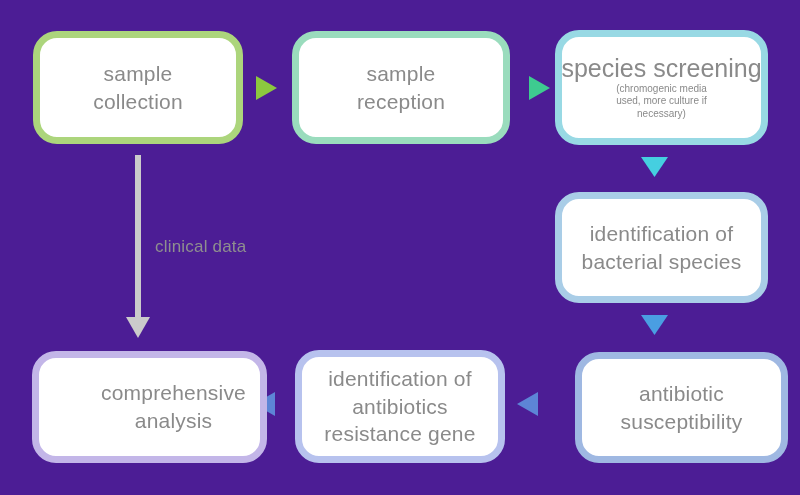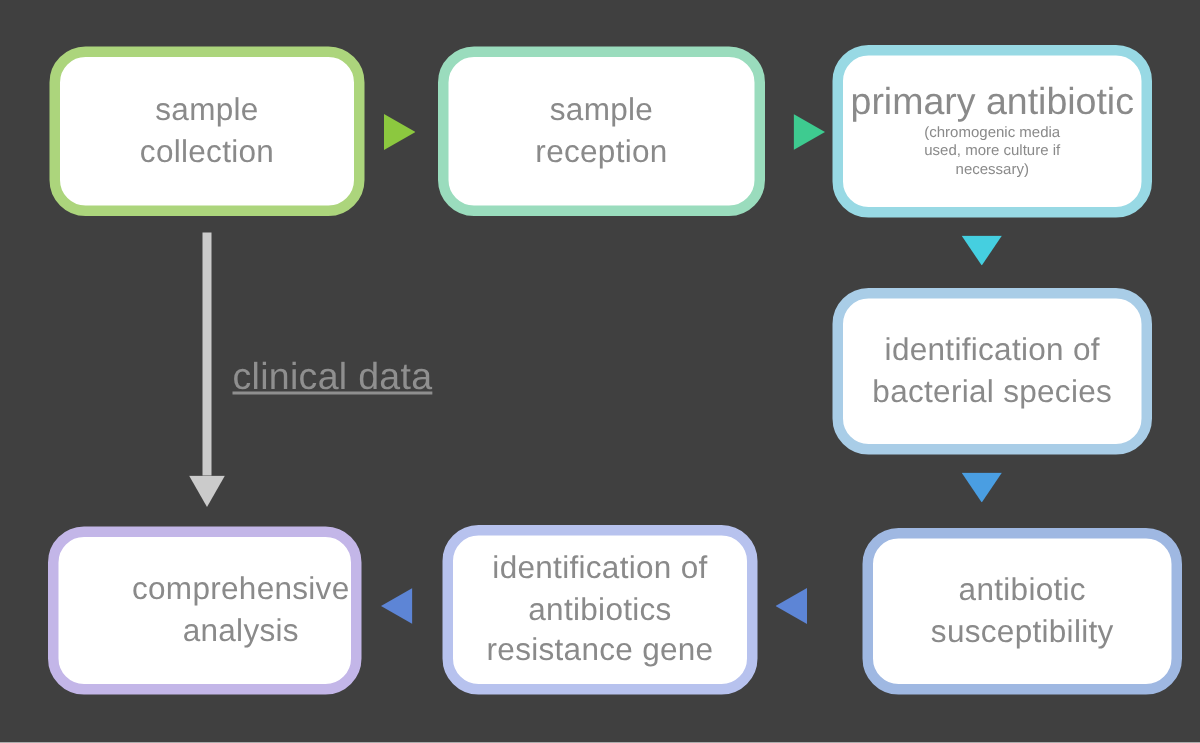--- a/index.html
+++ b/index.html
@@ -1,20 +1,20 @@
 <!DOCTYPE html>
 <html><head>
 <meta charset="utf-8">
 <style>
   html,body { margin:0; padding:0; background:#ffffff; }
   .stage {
     position: relative;
     width: 800px;
     height: 495px;
-    background: #404040;
+    background: #4c1d95;
     font-family: "Liberation Sans", sans-serif;
     overflow: hidden;
   }
   .node {
     position: absolute;
     box-sizing: border-box;
     border: 7px solid #ccc;
     border-radius: 24px;
     background: #ffffff;
     display: flex;
@@ -43,23 +43,22 @@
     white-space: pre-line;
     margin-top: 2px;
   }
   .arrow { position: absolute; }
   .arrow.right { clip-path: polygon(0 0, 100% 50%, 0 100%); }
   .arrow.left  { clip-path: polygon(100% 0, 100% 100%, 0 50%); }
   .arrow.down  { clip-path: polygon(0 0, 100% 0, 50% 100%); }
   .vline { position: absolute; }
   .edge-label {
     position: absolute;
-    font-size: 25px;
+    font-size: 17px;
     letter-spacing: 0.2px;
-    text-decoration: underline;
   }
 </style>
 </head>
 <body>
 
 <div class="stage">
 
   <div class="node" style="left: 33px; top: 31px; width: 210px; height: 113px; border-color: rgb(172, 213, 124);">
     <div class="label" style="color: rgb(138, 138, 138);">sample
 collection</div>
@@ -68,21 +67,21 @@
   <div class="arrow right" style="left: 256px; top: 76px; width: 21px; height: 24px; background: rgb(140, 200, 63);"></div>
 
   <div class="node" style="left: 292px; top: 31px; width: 218px; height: 113px; border-color: rgb(154, 220, 189);">
     <div class="label" style="color: rgb(138, 138, 138);">sample
 reception</div>
   </div>
 
   <div class="arrow right" style="left: 529px; top: 76px; width: 21px; height: 24px; background: rgb(62, 203, 144);"></div>
 
   <div class="node" style="left: 555px; top: 30px; width: 213px; height: 115px; border-color: rgb(152, 217, 228);">
-    <div class="label-lg" style="color: rgb(138, 138, 138);">primary antibiotic</div>
+    <div class="label-lg" style="color: rgb(138, 138, 138);">species screening</div>
     <div class="note" style="color: rgb(138, 138, 138);">(chromogenic media
 used, more culture if
 necessary)</div>
   </div>
 
   <div class="arrow down" style="left: 641px; top: 157px; width: 27px; height: 20px; background: rgb(69, 207, 224);"></div>
 
   <div class="node" style="left: 555px; top: 192px; width: 213px; height: 111px; border-color: rgb(169, 205, 231);">
     <div class="label" style="color: rgb(138, 138, 138);">identification of
 bacterial species</div>
@@ -98,21 +97,21 @@
   <div class="arrow left" style="left: 517px; top: 392px; width: 21px; height: 24px; background: rgb(93, 133, 214);"></div>
 
   <div class="node" style="left: 295px; top: 350px; width: 210px; height: 113px; border-color: rgb(183, 194, 238);">
     <div class="label" style="color: rgb(138, 138, 138);">identification of
 antibiotics
 resistance gene</div>
   </div>
 
   <div class="arrow left" style="left: 254px; top: 392px; width: 21px; height: 24px; background: rgb(93, 133, 214);"></div>
 
-  <div class="node" style="left: 32px; top: 351px; width: 209px; height: 112px; border-color: rgb(195, 182, 232); padding-left: 48px;">
+  <div class="node" style="left: 32px; top: 351px; width: 235px; height: 112px; border-color: rgb(195, 182, 232); padding-left: 48px;">
     <div class="label" style="color: rgb(138, 138, 138);">comprehensive
 analysis</div>
   </div>
 
   <div class="vline" style="left: 135px; top: 155px; width: 6px; height: 162px; background: rgb(203, 203, 203);"></div>
   <div class="arrow down" style="left: 126px; top: 317px; width: 24px; height: 21px; background: rgb(203, 203, 203);"></div>
   <div class="edge-label" style="left: 155px; top: 237px; color: rgb(143, 143, 143);">clinical data</div>
 
 </div>
 

